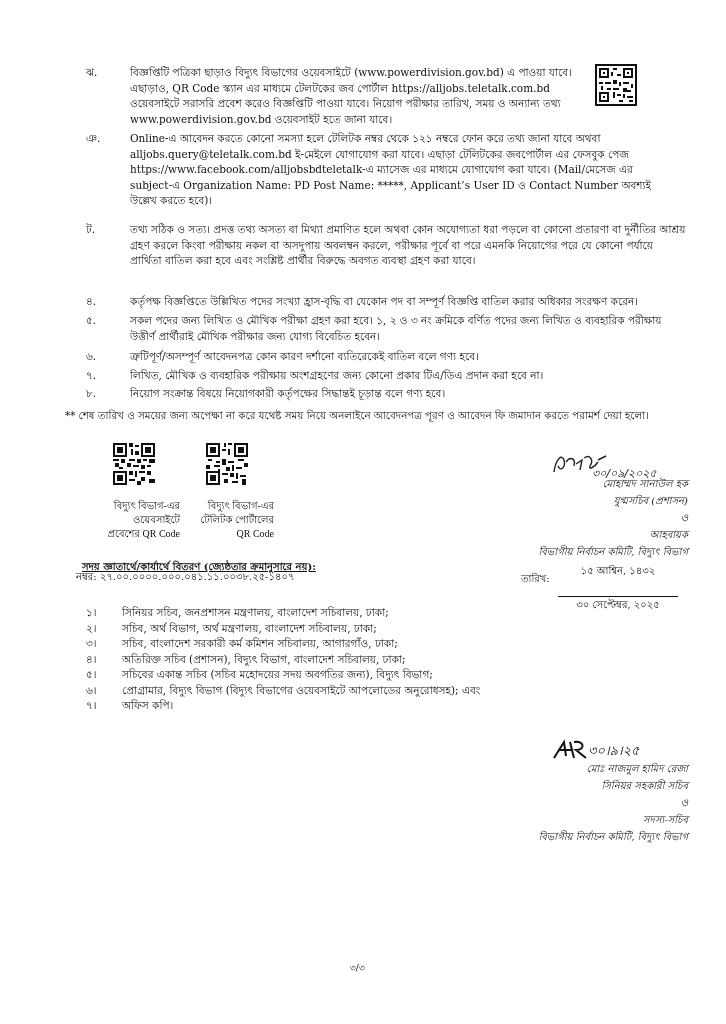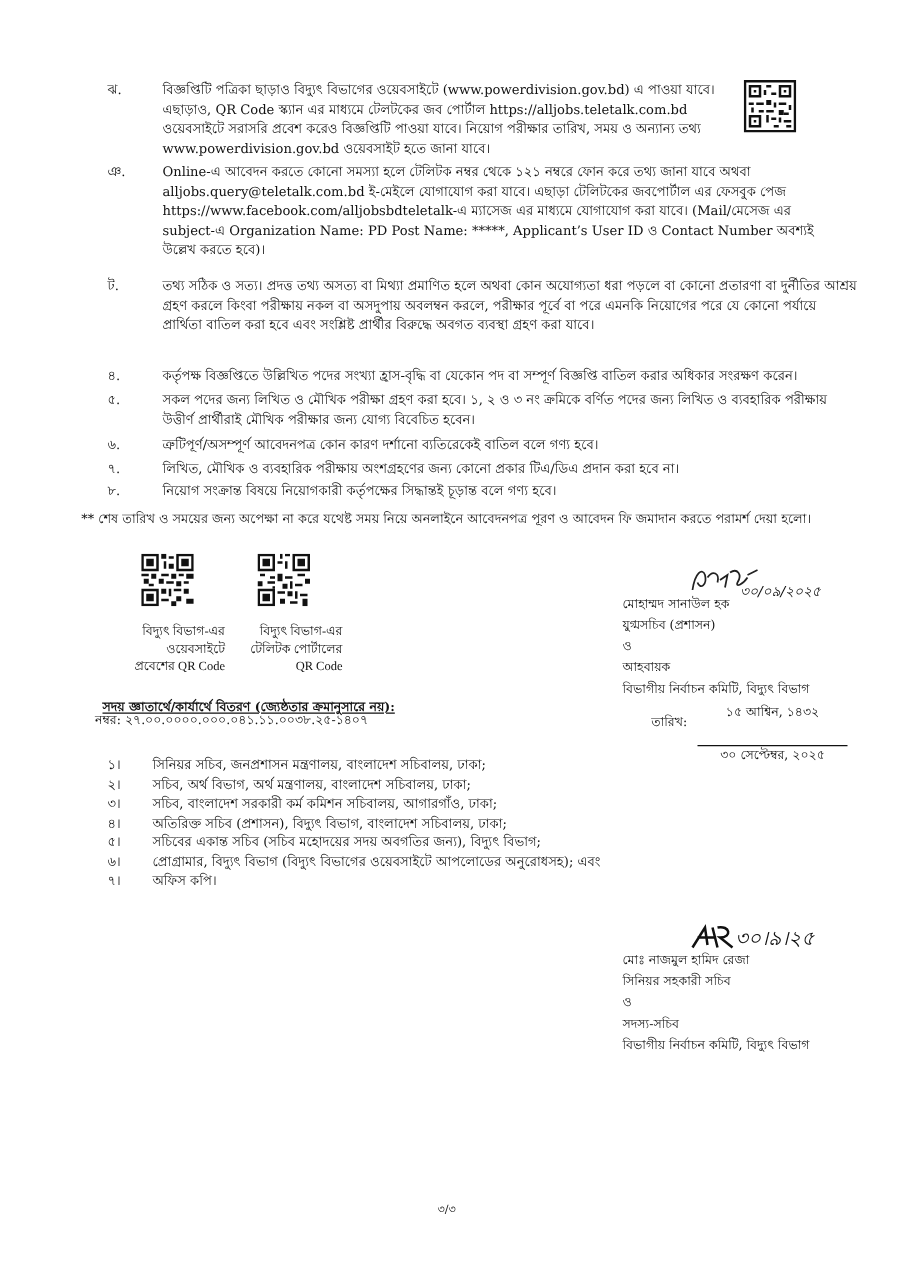--- a/index.html
+++ b/index.html
@@ -9,21 +9,21 @@
     color: #111; font-size: 10.5px; line-height: 15.5px;
   }
   .abs { position: absolute; }
   .item { position: absolute; left: 86px; width: 600px; }
   .item .lbl { position: absolute; left: 0; top: 0; width: 40px; }
   .item .txt { position: absolute; left: 44px; top: 0; text-align: justify; }
   .bold { font-weight: bold; }
   .qr { position: absolute; background: #fff; }
   .qr svg { display: block; }
   .qr-caption { position: absolute; text-align: right; font-size: 10px; line-height: 14px; font-family: Liberation Serif, serif; }
-  .sig-block { position: absolute; text-align: left; font-size: 10px; line-height: 17px; }
+  .sig-block { position: absolute; text-align: right; font-size: 10px; line-height: 17px; font-style: italic; }
   .sig-scribble { position: absolute; font-family: "DejaVu Sans", sans-serif; font-style: italic; font-size: 16px; color: #222; }
   .dist-title { text-decoration: underline; font-weight: bold; }
   .dist-list { position: absolute; left: 86px; top: 605px; }
   .dist-row { display: flex; height: 15.5px; }
   .dist-row .n { width: 36px; }
   .date-box { position: absolute; left: 558px; top: 563px; width: 120px; text-align: center; font-size: 10px; line-height: 15px; }
   .date-box .top { border-bottom: 1px solid #111; padding-bottom: 18px; }
 </style>
 </head>
 <body>
@@ -272,21 +272,21 @@
       <span class="n">৭।</span>
       <span>অফিস কপি।</span>
     </div>
 </div>
 
 <div class="sig-scribble" style="left:552px; top:738px;">
   <svg width="40" height="24" viewBox="0 0 40 24">
     <path d="M2 20 L12 4 L14 18 M6 12 L20 12 M18 4 L22 20 M22 4 C32 2, 34 12, 24 12 L34 20" fill="none" stroke="#111" stroke-width="2"></path>
   </svg>
 </div>
-<div class="abs" style="left:588px; top:743px; font-family:'DejaVu Sans',sans-serif; font-style:italic; font-size:16px;">৩০।৯।২৫</div>
+<div class="abs" style="left:588px; top:743px; font-family:'DejaVu Sans',sans-serif; font-style:italic; font-size:13px;">৩০।৯।২৫</div>
 <div class="sig-block" style="left:498px; top:760px; width:190px;">
   <div>মোঃ নাজমুল হামিদ রেজা</div>
   <div>সিনিয়র সহকারী সচিব</div>
   <div>ও</div>
   <div>সদস্য-সচিব</div>
   <div>বিভাগীয় নির্বাচন কমিটি, বিদ্যুৎ বিভাগ</div>
 </div>
 
 <div class="abs" style="left:350px; top:961px; font-size:9px;">৩/৩</div>
 

